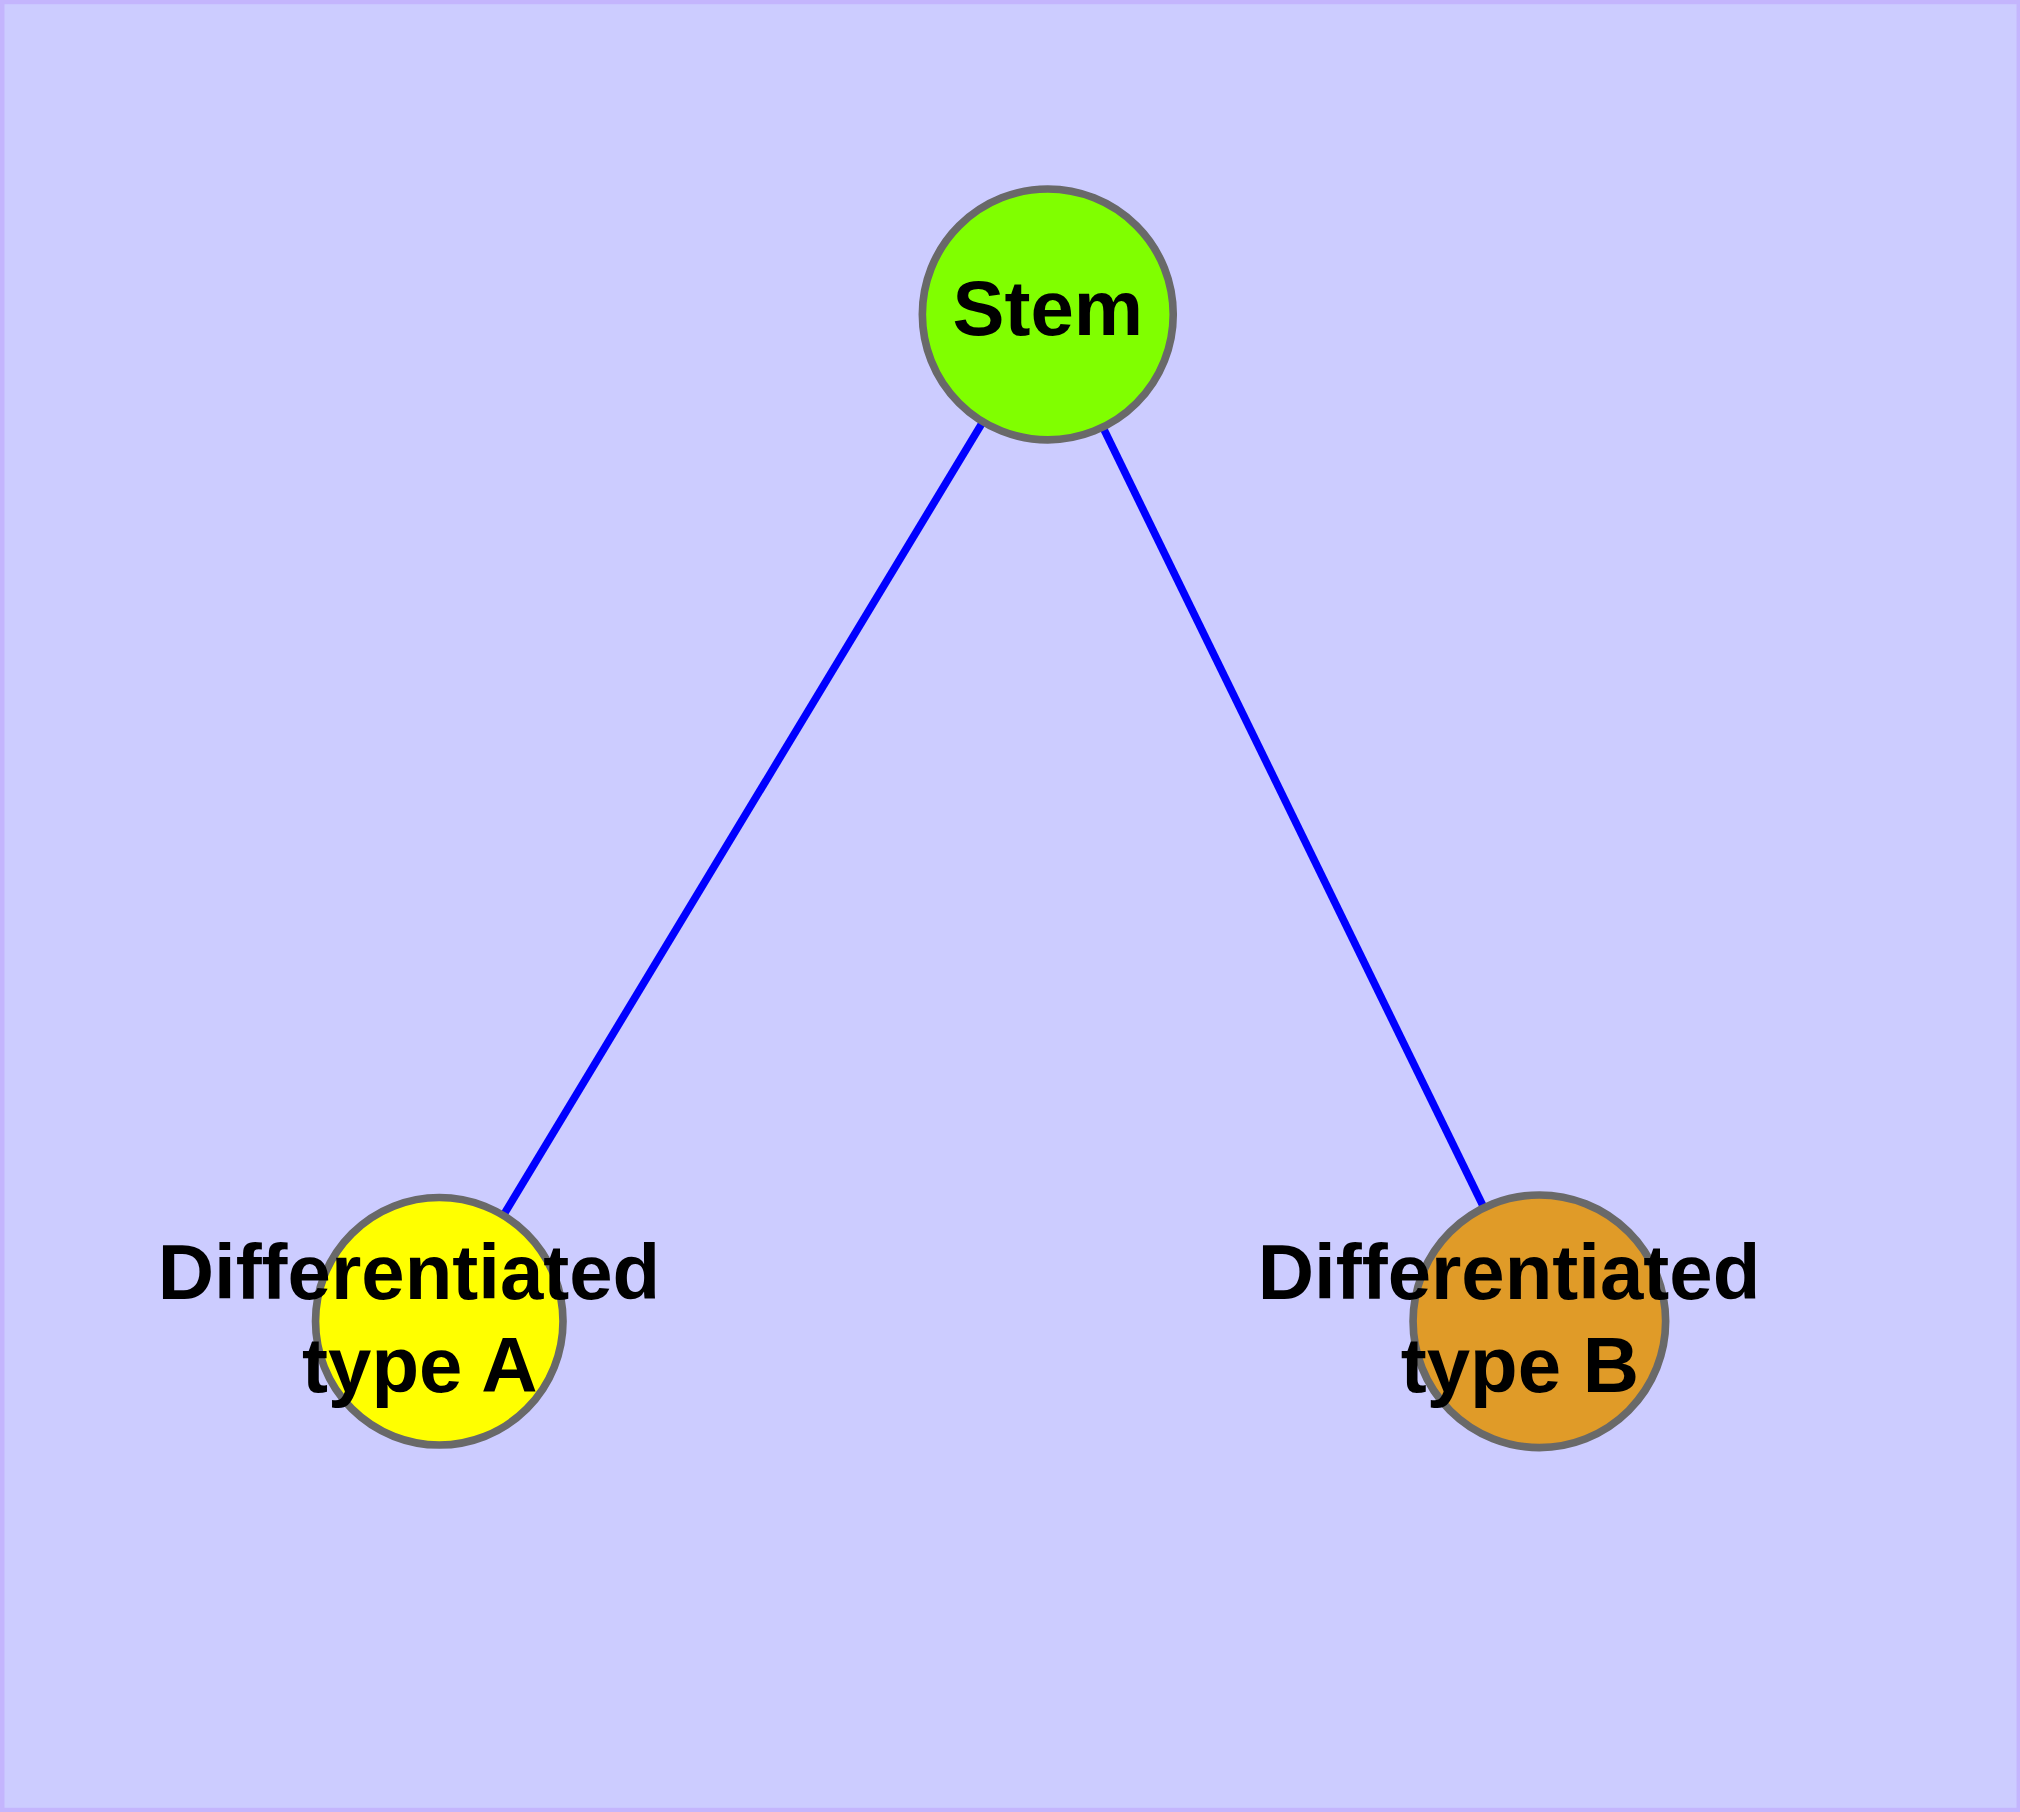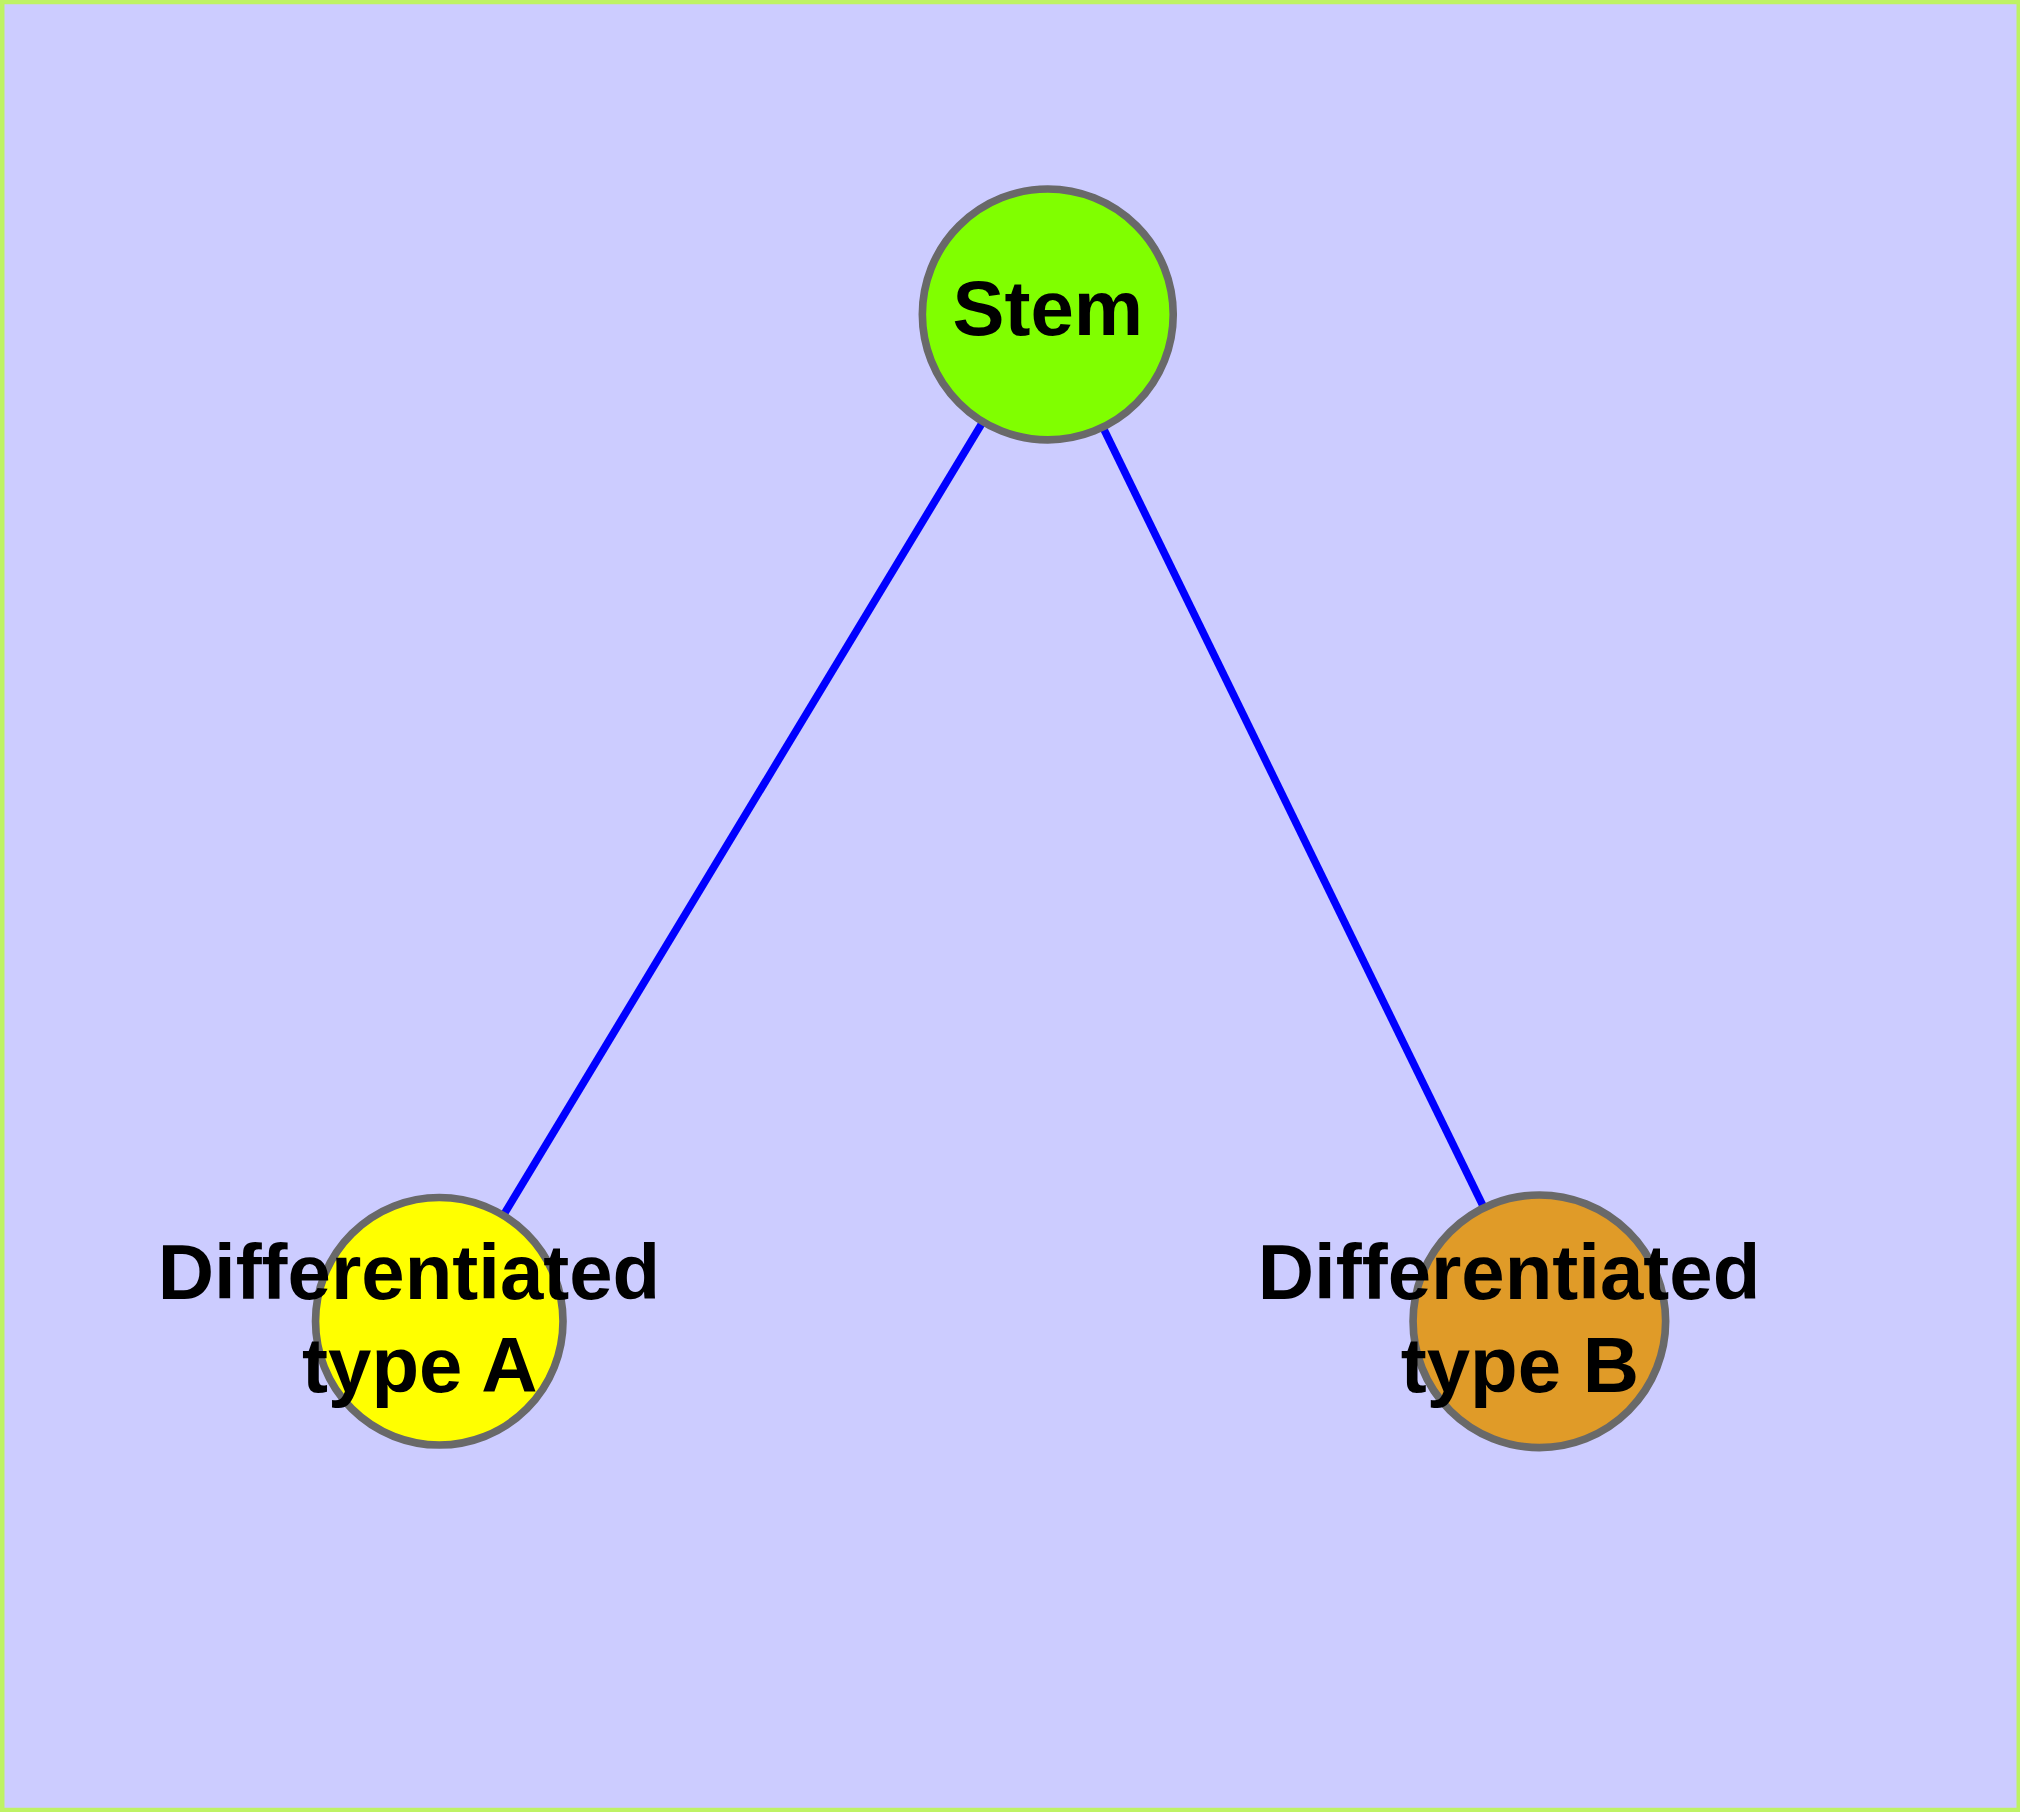--- a/index.html
+++ b/index.html
@@ -7,21 +7,21 @@
     padding: 0;
     background: #ffffff;
   }
   body {
     font-family: "Liberation Sans", sans-serif;
   }
   #diagram-root {
     position: relative;
     width: 2021px;
     height: 1812px;
-    background: #bef264;
+    background: #c4b5fd;
     overflow: hidden;
   }
   #graph-svg {
     display: block;
     width: 2021px;
     height: 1812px;
   }
   .node-circle {
     stroke: #696969;
     stroke-width: 9;

